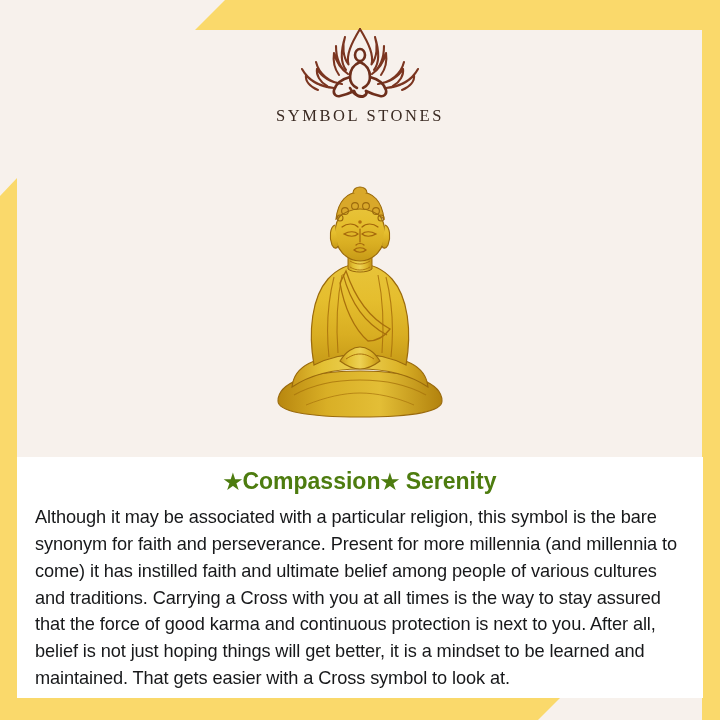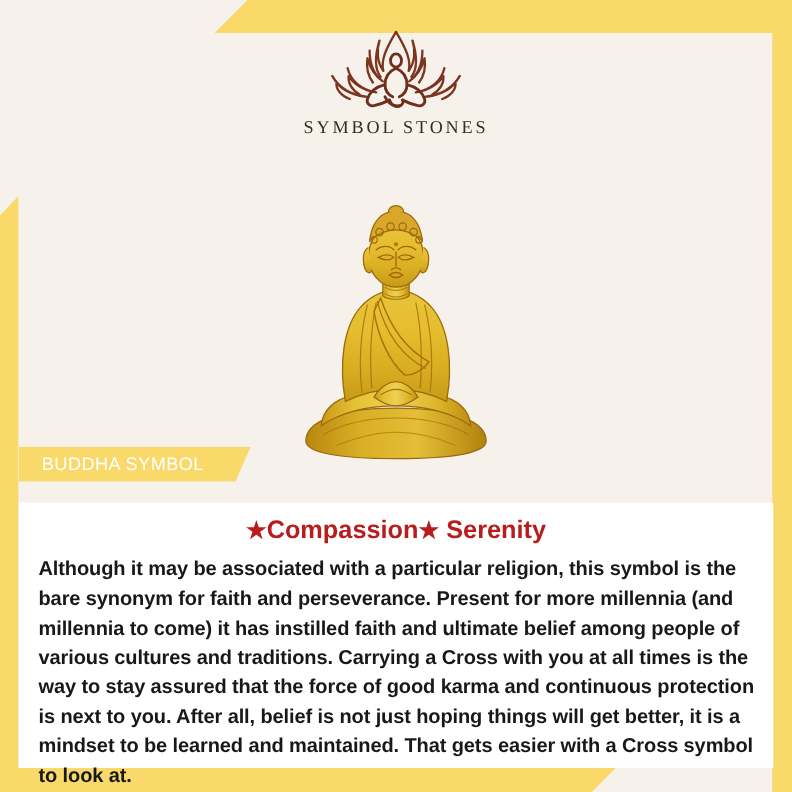--- a/index.html
+++ b/index.html
@@ -136,34 +136,34 @@
     top: 457px;
     width: 686px;
     height: 241px;
     background: #FFFFFF;
   }
   .subheading {
     text-align: center;
     font-family: "Liberation Sans Narrow", "Liberation Sans", sans-serif;
     font-weight: bold;
     font-size: 23px;
-    color: #b91c1c;
+    color: #4d7c0f;
     margin-top: 11px;
     letter-spacing: 0px;
     white-space: nowrap;
   }
   .subheading .star {
     font-size: 21px;
     line-height: 1;
   }
   .body-copy {
     margin: 9px 16px 0 18px;
     font-family: "Liberation Sans Narrow", "Liberation Sans", sans-serif;
     font-size: 18.2px;
-    font-weight: bold;
+    font-weight: normal;
     color: #17181A;
     line-height: 1.475;
     text-align: left;
     letter-spacing: -0.1px;
   }
 </style>
 </head>
 <body>
 
 <div id="infographic">
@@ -278,23 +278,20 @@
         <path d="M94 55 C99 52 105 52 108 55 C105 58 99 58 94 55 Z"></path>
         <path d="M112 55 C115 52 121 52 126 55 C121 58 115 58 112 55 Z"></path>
         <path d="M110 50 L110 63"></path>
         <path d="M106 66 C108 64 112 64 114 66"></path>
         <path d="M104 71 C107 68 113 68 116 71 C113 74 107 74 104 71 Z"></path>
       </g>
       <circle cx="110" cy="43" r="1.8" fill="#B5710C"></circle>
     </svg>
   </div>
 
-  <div class="symbol-ribbon">
-    <span class="symbol-ribbon-label">BUDDHA SYMBOL</span>
-  </div>
 
   <div class="content-card">
     <div class="subheading">
       <span class="star">★</span><span>Compassion</span><span class="star">★</span>&nbsp;<span>Serenity</span>
     </div>
     <p class="body-copy">Although it may be associated with a particular religion, this symbol is the bare synonym for faith and perseverance. Present for more millennia (and millennia to come) it has instilled faith and ultimate belief among people of various cultures and traditions. Carrying a Cross with you at all times is the way to stay assured that the force of good karma and continuous protection is next to you. After all, belief is not just hoping things will get better, it is a mindset to be learned and maintained. That gets easier with a Cross symbol to look at.</p>
   </div>
 
 </div>
 

